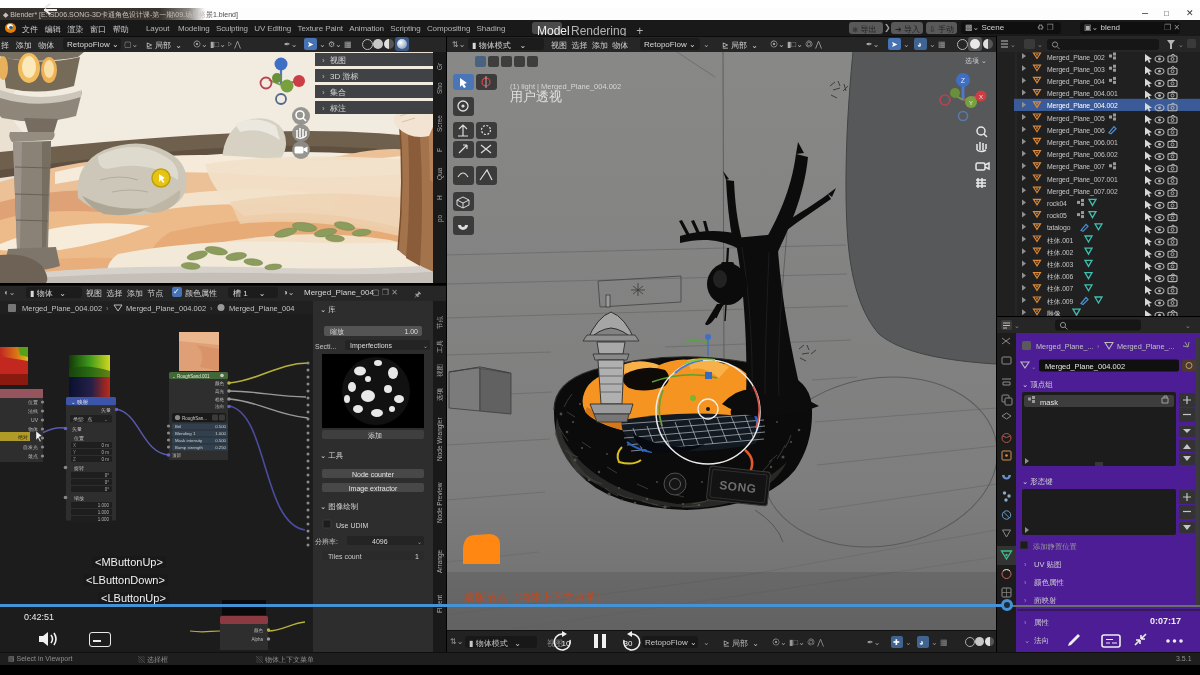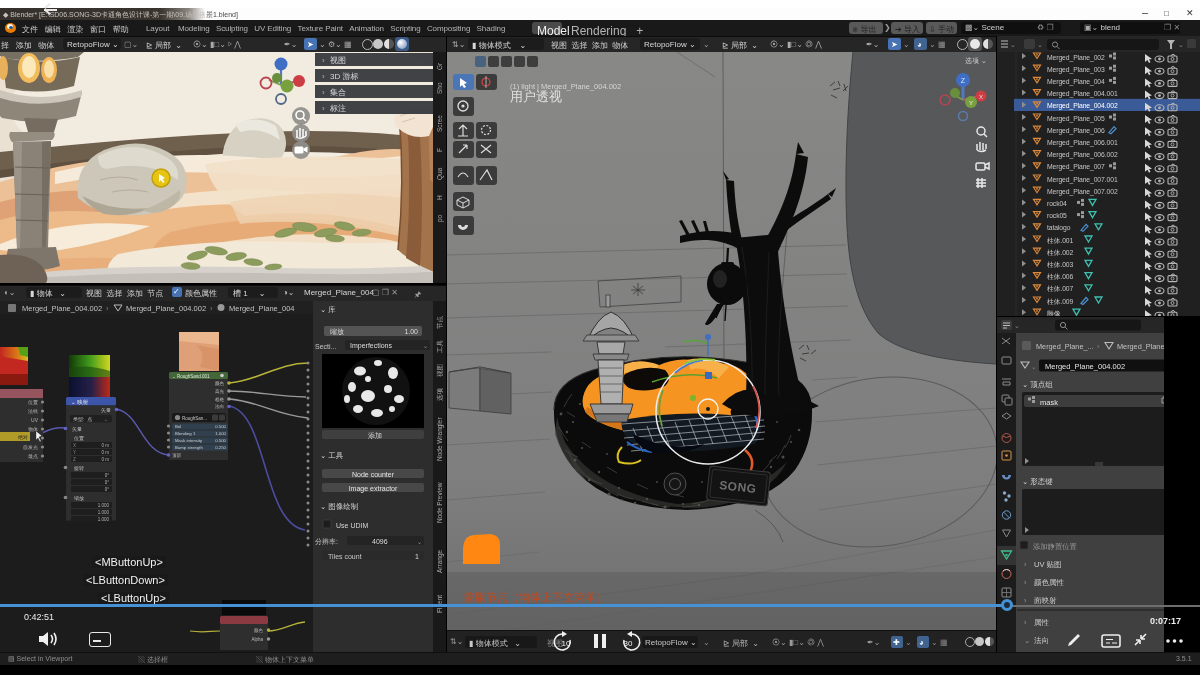--- a/index.html
+++ b/index.html
@@ -1034,21 +1034,21 @@
         <use href="#ocur" x="148" y="262"></use>
           <use href="#oeye" x="158" y="263.5"></use>
           <use href="#ocam" x="171" y="262"></use>
         <use href="#ocur" x="148" y="274.2"></use>
           <use href="#oeye" x="158" y="275.7"></use>
           <use href="#ocam" x="171" y="274.2"></use>
       </g>
     </svg>
   </div>
 
-  <div class="abs" id="props" style="left:997px;top:317px;width:167px;height:335px;background:#404040;overflow:hidden;">
+  <div class="abs" id="props" style="left:997px;top:317px;width:203px;height:335px;background:#4c1d95;overflow:hidden;">
     <svg width="203" height="335" viewBox="0 0 203 335">
 
       <rect x="0" y="0" width="203" height="16" fill="#262626"></rect>
       <g>
         <rect x="4" y="3" width="11" height="10" rx="2" fill="#3a3a3a"></rect>
         <path d="M6,6 h7 M6,8.5 h7 M6,11 h4" stroke="#bbb" stroke-width="1" fill="none"></path>
         <text x="17" y="11" font-size="7" fill="#888">⌄</text>
         <rect x="58" y="2.5" width="86" height="11" rx="3" fill="#161616"></rect>
         <circle cx="66" cy="8" r="2.6" fill="none" stroke="#8a8a8a" stroke-width="1"></circle>
         <line x1="68" y1="10" x2="70.5" y2="12.5" stroke="#8a8a8a" stroke-width="1"></line>

